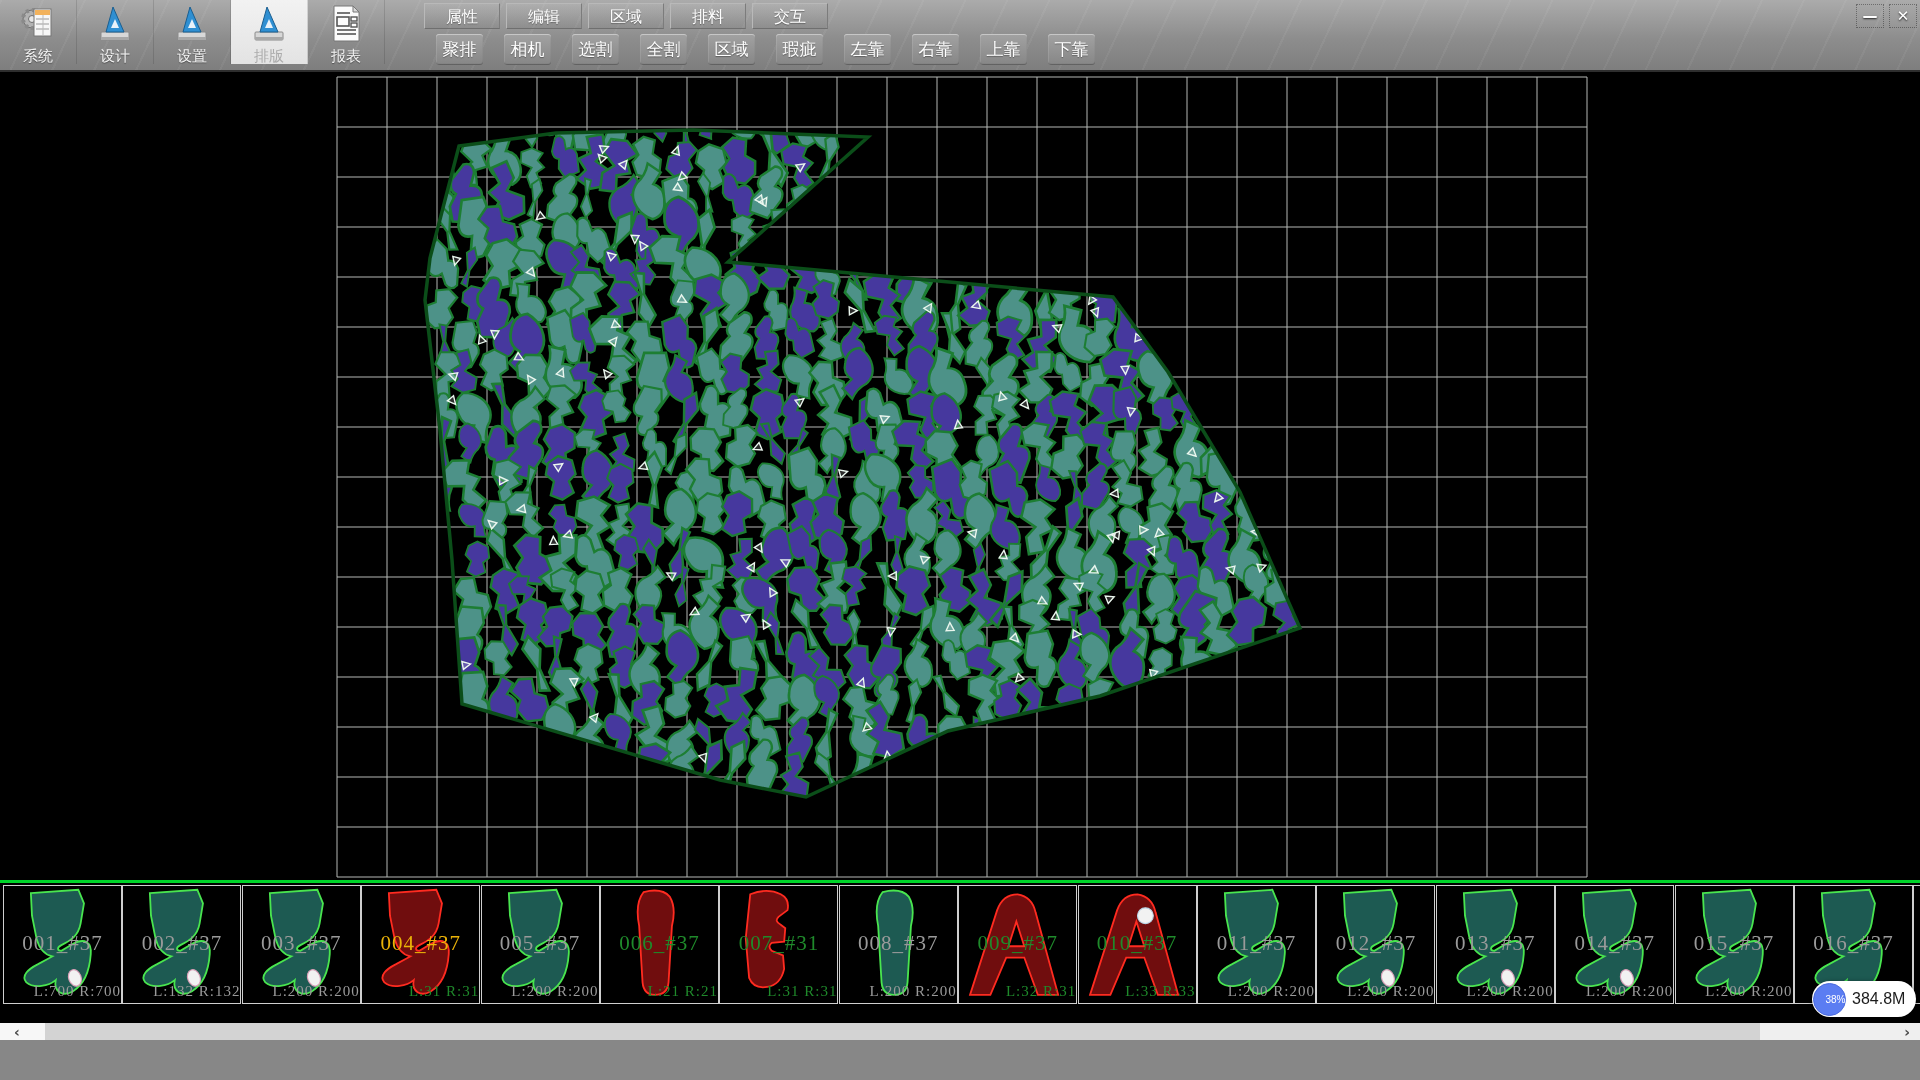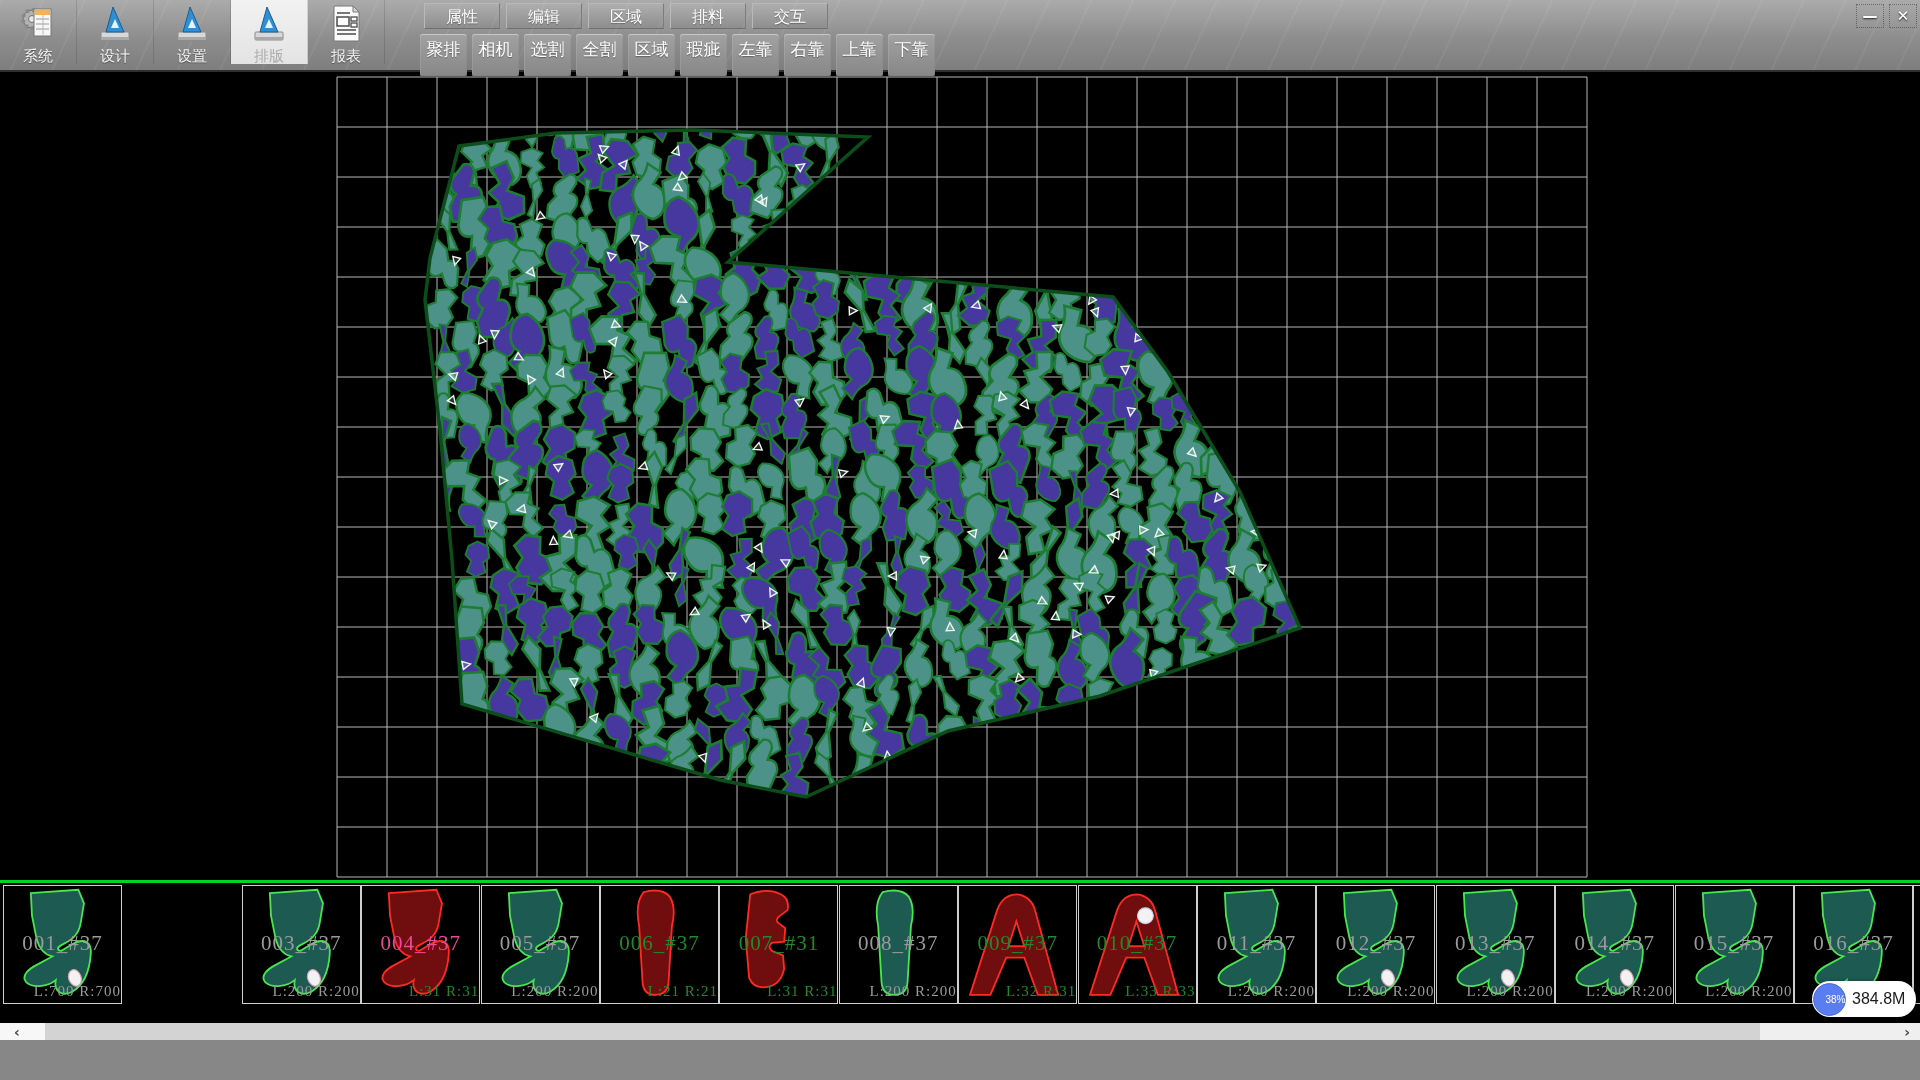--- a/index.html
+++ b/index.html
@@ -19,24 +19,24 @@
   .app-tab .lbl{font-size:15px;color:#f4f4f4;text-shadow:0 1px 1px rgba(0,0,0,.4);margin-top:3px;}
   .app-tab.active{background:linear-gradient(#f2f2f2,#e3e3e3);}
   .app-tab.active .lbl{color:#ababab;text-shadow:none;}
 
   .menu-row{position:absolute;left:424px;top:3px;display:flex;gap:6px;z-index:2;}
   .menu-tab{width:76px;height:26px;line-height:26px;text-align:center;color:#fff;font-size:16px;
     text-shadow:0 1px 1px rgba(0,0,0,.35);
     border:1px solid #b9b9b9;border-bottom-color:#6f6f6f;border-right-color:#7c7c7c;
     background:linear-gradient(rgba(255,255,255,.07),rgba(0,0,0,.05));box-sizing:border-box;}
   .tool-row{position:absolute;left:420px;top:34px;display:flex;gap:5px;z-index:2;}
-  .tool-btn{width:47px;height:43px;line-height:31px;text-align:center;color:#fff;font-size:17px;
+  .tool-btn{width:47px;height:31px;line-height:31px;text-align:center;color:#fff;font-size:17px;
     text-shadow:0 1px 1px rgba(0,0,0,.35);border-radius:3px;
     background:linear-gradient(#a2a2a2,#868686);
-    box-shadow:inset 0 1px 0 rgba(255,255,255,.4),inset 0 -1px 1px rgba(0,0,0,.3),inset 1px 0 0 rgba(255,255,255,.15);}
+    box-shadow:inset 0 1px 0 rgba(255,255,255,.4),inset 0 -1px 1px rgba(0,0,0,.3),inset 1px 0 0 rgba(255,255,255,.15);margin-left:16px;}
 
   .win-controls{position:absolute;right:3px;top:4px;display:flex;gap:5px;z-index:3;}
   .win-btn{width:28px;height:24px;display:flex;align-items:center;justify-content:center;
     color:#fff;font-size:15px;font-weight:bold;text-shadow:0 1px 2px rgba(0,0,0,.8);
     border:1px dotted rgba(0,0,0,.35);box-sizing:border-box;}
 
   
   .canvas{position:absolute;left:0;top:72px;width:1920px;height:808px;background:#000;}
   .canvas svg{position:absolute;left:0;top:0;}
 
@@ -712,33 +712,41 @@
 
   <div class="thumbs" id="thumbs">
       <div class="cell" style="left: 3px;">
         <svg viewBox="0 0 100 100" width="113" height="114">
           <path d="M22,5 L64,2 L69,14 L66,32 C64,43 57,47 49,51 C45,53 45,56 49,56 L59,50 C70,44 76,49 75,59 C74,73 69,86 59,92 C50,97 42,92 44,82 C38,87 25,90 18,84 C13,78 20,72 28,68 L41,61 C33,59 29,53 27,45 L23,25 Z" fill="#1d5a52" stroke="#49e54f" stroke-width="1.6" fill-rule="evenodd"></path>
           <ellipse cx="61" cy="80" rx="5.5" ry="7.5" transform="rotate(-20 61 80)" fill="#f2f2f2" stroke="#d9a0b8"></ellipse>
         </svg>
         <div class="cell-name" style="color: rgb(154, 154, 154);">001_#37</div>
         <div class="cell-counts" style="color: rgb(154, 154, 154);">L:700 R:700</div>
       </div>
+      <div class="cell" style="left: 122.4px;">
+        <svg viewBox="0 0 100 100" width="113" height="114">
+          <path d="M22,5 L64,2 L69,14 L66,32 C64,43 57,47 49,51 C45,53 45,56 49,56 L59,50 C70,44 76,49 75,59 C74,73 69,86 59,92 C50,97 42,92 44,82 C38,87 25,90 18,84 C13,78 20,72 28,68 L41,61 C33,59 29,53 27,45 L23,25 Z" fill="#1d5a52" stroke="#49e54f" stroke-width="1.6" fill-rule="evenodd"></path>
+          <ellipse cx="61" cy="80" rx="5.5" ry="7.5" transform="rotate(-20 61 80)" fill="#f2f2f2" stroke="#d9a0b8"></ellipse>
+        </svg>
+        <div class="cell-name" style="color: rgb(154, 154, 154);">002_#37</div>
+        <div class="cell-counts" style="color: rgb(154, 154, 154);">L:132 R:132</div>
+      </div>
       <div class="cell" style="left: 241.8px;">
         <svg viewBox="0 0 100 100" width="113" height="114">
           <path d="M22,5 L64,2 L69,14 L66,32 C64,43 57,47 49,51 C45,53 45,56 49,56 L59,50 C70,44 76,49 75,59 C74,73 69,86 59,92 C50,97 42,92 44,82 C38,87 25,90 18,84 C13,78 20,72 28,68 L41,61 C33,59 29,53 27,45 L23,25 Z" fill="#1d5a52" stroke="#49e54f" stroke-width="1.6" fill-rule="evenodd"></path>
           <ellipse cx="61" cy="80" rx="5.5" ry="7.5" transform="rotate(-20 61 80)" fill="#f2f2f2" stroke="#d9a0b8"></ellipse>
         </svg>
         <div class="cell-name" style="color: rgb(154, 154, 154);">003_#37</div>
         <div class="cell-counts" style="color: rgb(154, 154, 154);">L:200 R:200</div>
       </div>
       <div class="cell" style="left: 361.2px;">
         <svg viewBox="0 0 100 100" width="113" height="114">
           <path d="M22,5 L64,2 L69,14 L66,32 C64,43 57,47 49,51 C45,53 45,56 49,56 L59,50 C70,44 76,49 75,59 C74,73 69,86 59,92 C50,97 42,92 44,82 C38,87 25,90 18,84 C13,78 20,72 28,68 L41,61 C33,59 29,53 27,45 L23,25 Z" fill="#700d0e" stroke="#ff2b20" stroke-width="1.6" fill-rule="evenodd"></path>
         </svg>
-        <div class="cell-name" style="color: #ec4899;">004_#37</div>
+        <div class="cell-name" style="color: #eab308;">004_#37</div>
         <div class="cell-counts" style="color: rgb(31, 138, 43);">L:31 R:31</div>
       </div>
       <div class="cell" style="left: 480.6px;">
         <svg viewBox="0 0 100 100" width="113" height="114">
           <path d="M22,5 L64,2 L69,14 L66,32 C64,43 57,47 49,51 C45,53 45,56 49,56 L59,50 C70,44 76,49 75,59 C74,73 69,86 59,92 C50,97 42,92 44,82 C38,87 25,90 18,84 C13,78 20,72 28,68 L41,61 C33,59 29,53 27,45 L23,25 Z" fill="#1d5a52" stroke="#49e54f" stroke-width="1.6" fill-rule="evenodd"></path>
         </svg>
         <div class="cell-name" style="color: rgb(154, 154, 154);">005_#37</div>
         <div class="cell-counts" style="color: rgb(154, 154, 154);">L:200 R:200</div>
       </div>
       <div class="cell" style="left: 600px;">

